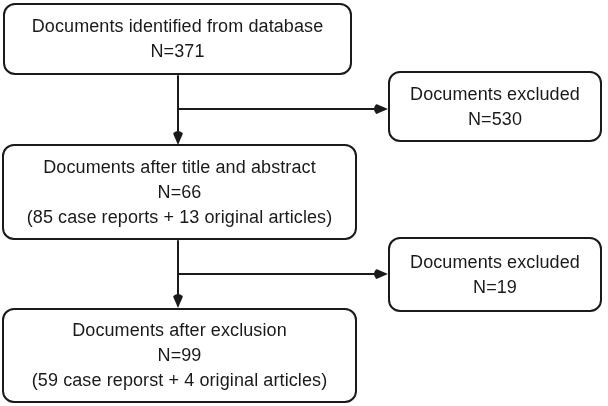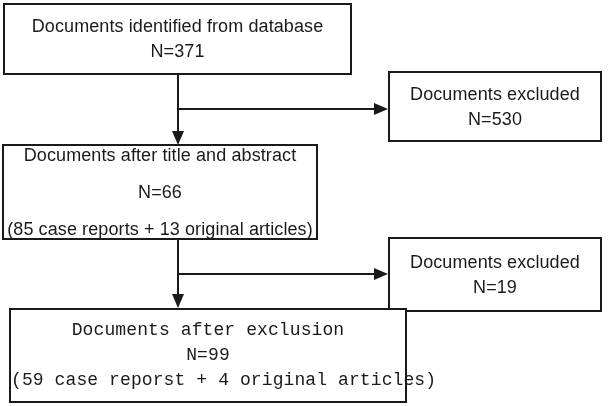--- a/index.html
+++ b/index.html
@@ -1,20 +1,20 @@
 <!DOCTYPE html>
 <html style="--line-color: #1a1a1a; --text-color: #1a1a1a; --bg-color: #ffffff;"><head>
 <meta charset="utf-8">
 <style>
   :root {
     --line-color: #1a1a1a;
     --text-color: #1a1a1a;
     --bg-color: #ffffff;
   }
-  * { margin: 0; padding: 0; box-sizing: border-box; }
+  * { margin: 0; padding: 0; box-sizing: border-box; border-radius: 12px; }
   html, body {
     background: var(--bg-color);
     font-family: "Liberation Sans", "DejaVu Sans", sans-serif;
   }
   .canvas {
     position: relative;
     width: 608px;
     height: 406px;
     background: var(--bg-color);
     overflow: hidden;
@@ -31,23 +31,23 @@
     color: var(--text-color);
     font-size: 18px;
     line-height: 25px;
     letter-spacing: 0.1px;
   }
   .node .line { width: 100%; white-space: nowrap; }
 
   
   .box-identified      { left: 3px;   top: 3px;   width: 349px; height: 72px; }
   .box-excluded-1      { left: 388px; top: 71px;  width: 214px; height: 71px; }
-  .box-title-abstract  { left: 2px;   top: 144px; width: 316px; height: 96px; gap: 12px; }
+  .box-title-abstract  { left: 2px;   top: 144px; width: 355px; height: 96px; }
   .box-excluded-2      { left: 388px; top: 237px; width: 214px; height: 75px; }
-  .box-after-exclusion { left: 9px;   top: 308px; width: 398px; height: 95px; font-family: Liberation Mono, monospace; }
+  .box-after-exclusion { left: 2px;   top: 308px; width: 355px; height: 95px; }
 
   
   .connector { position: absolute; background: var(--line-color); }
   .v-line-1 { left: 177px; top: 75px;  width: 1.6px; height: 58px; }
   .h-line-1 { left: 178px; top: 108px; width: 197px; height: 1.6px; }
   .v-line-2 { left: 177px; top: 240px; width: 1.6px; height: 56px; }
   .h-line-2 { left: 178px; top: 273px; width: 197px; height: 1.6px; }
 
   
   .arrowhead { position: absolute; width: 0; height: 0; }

